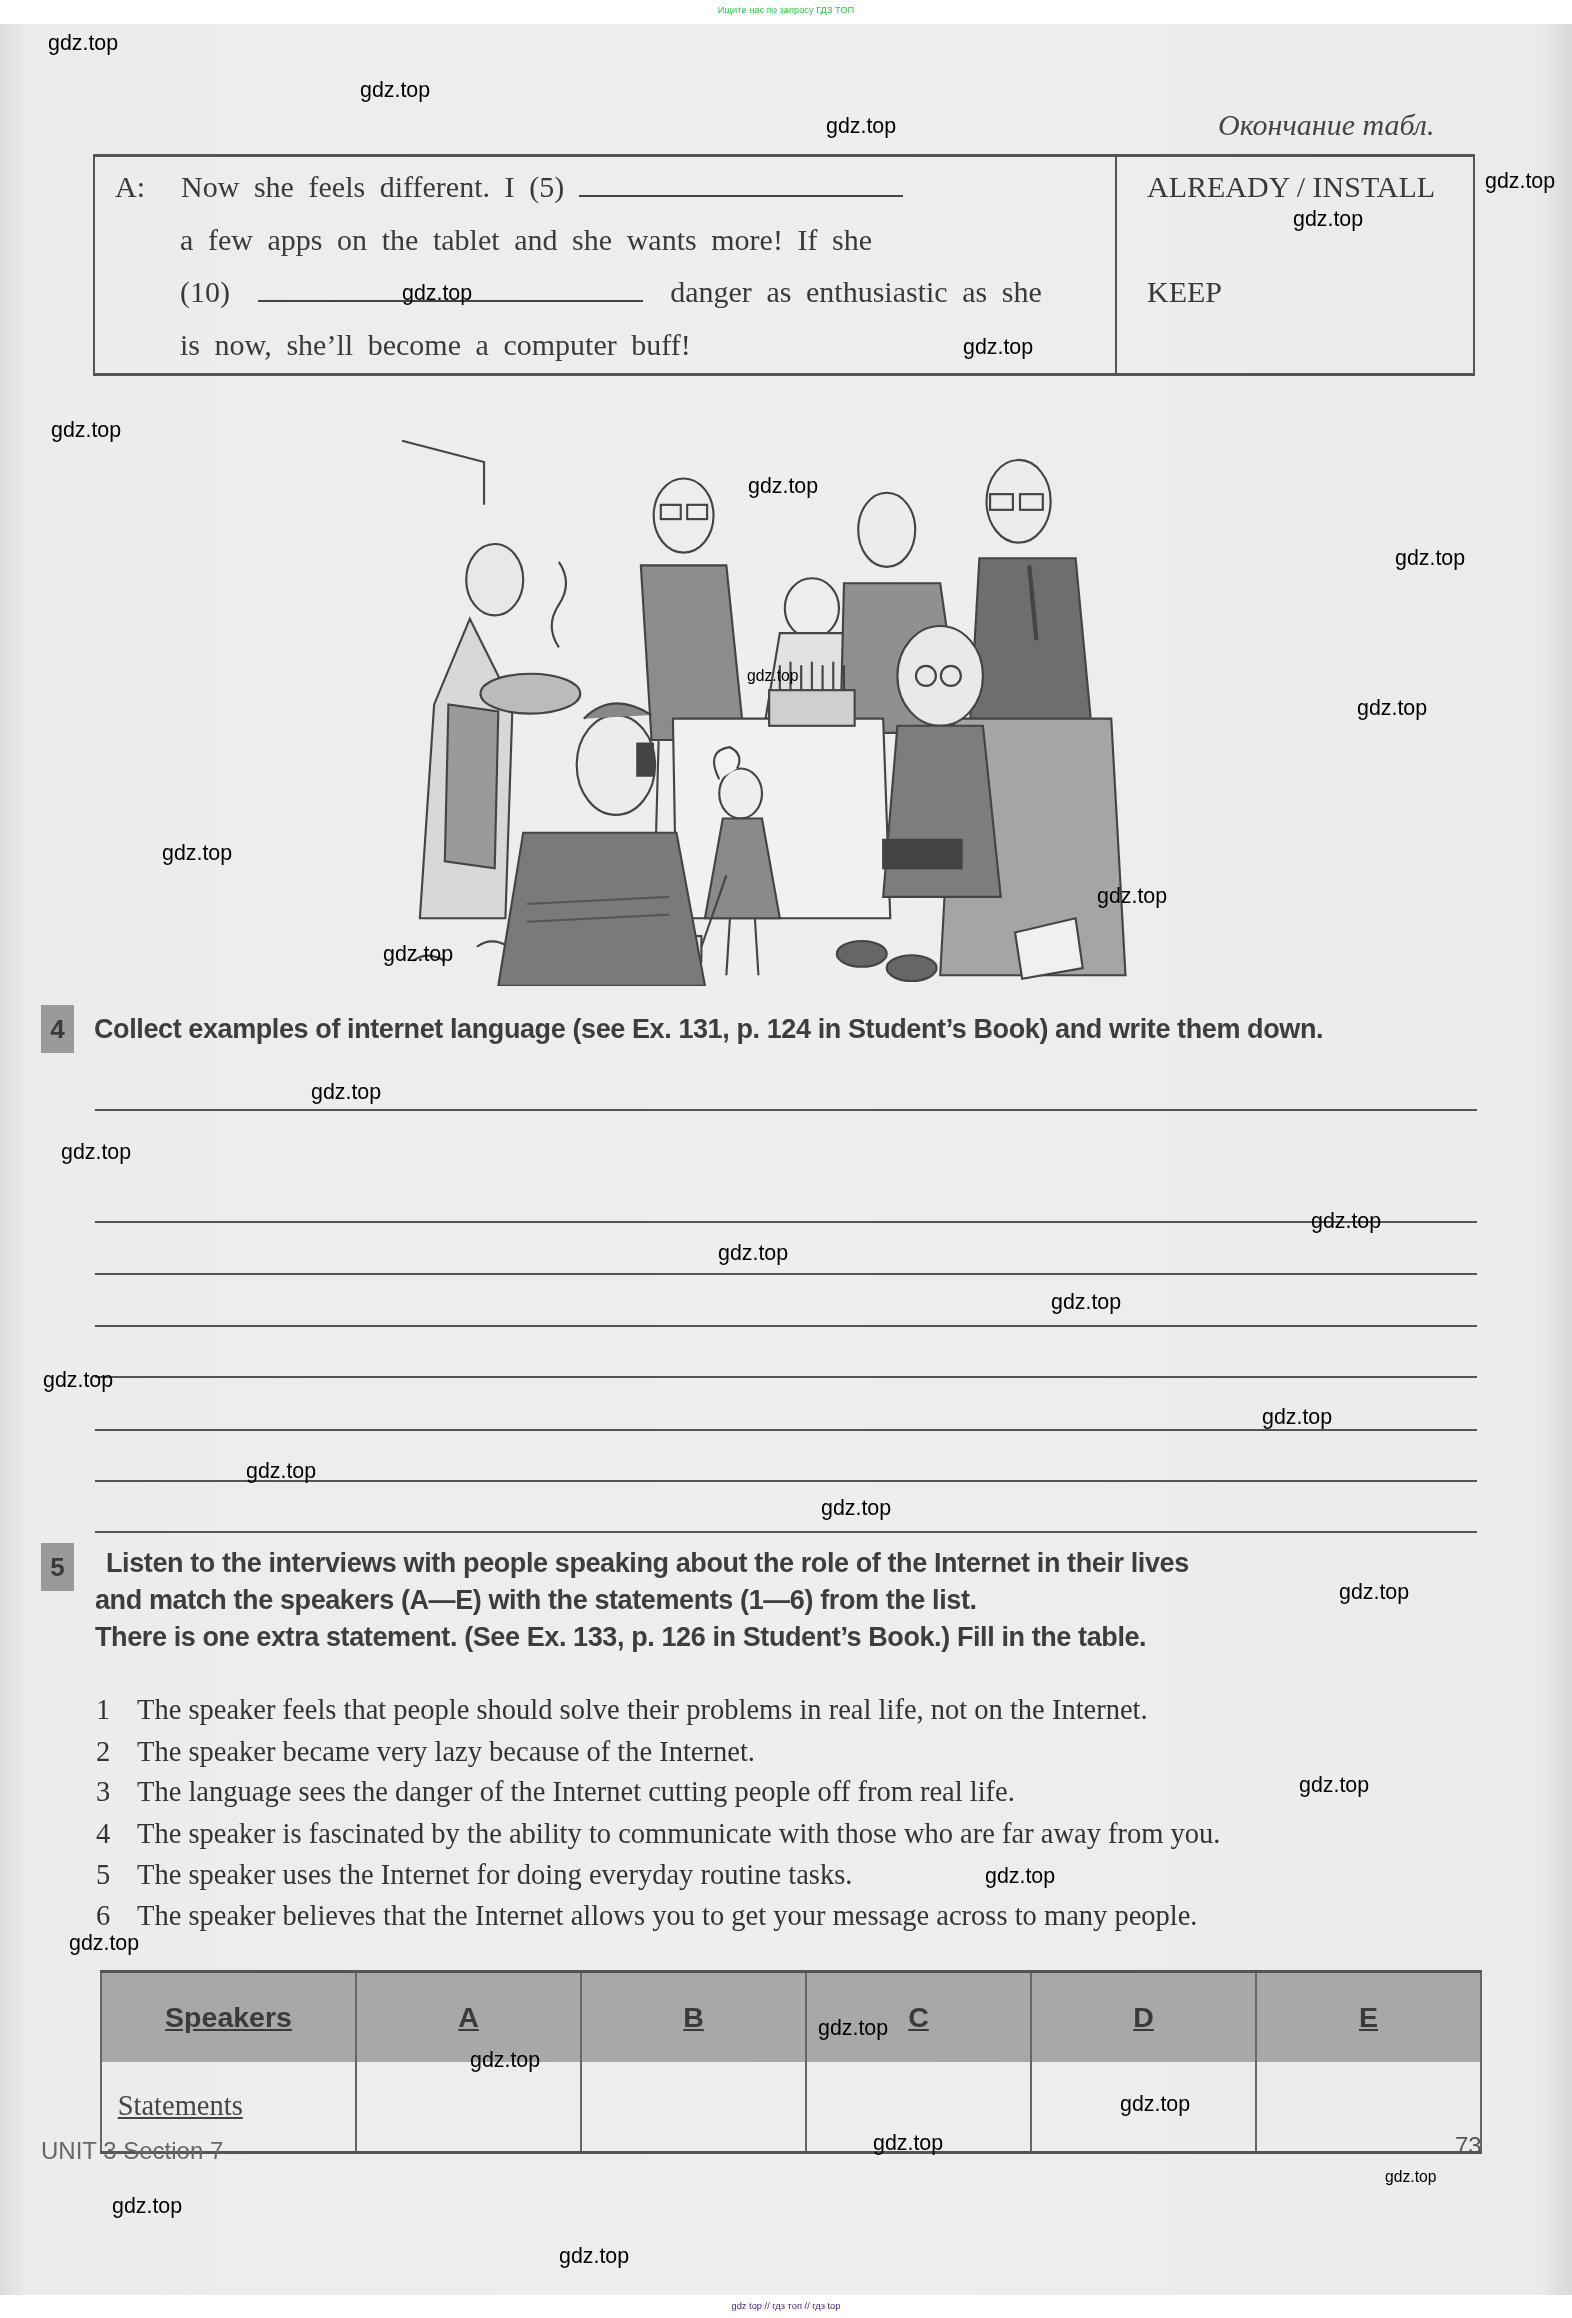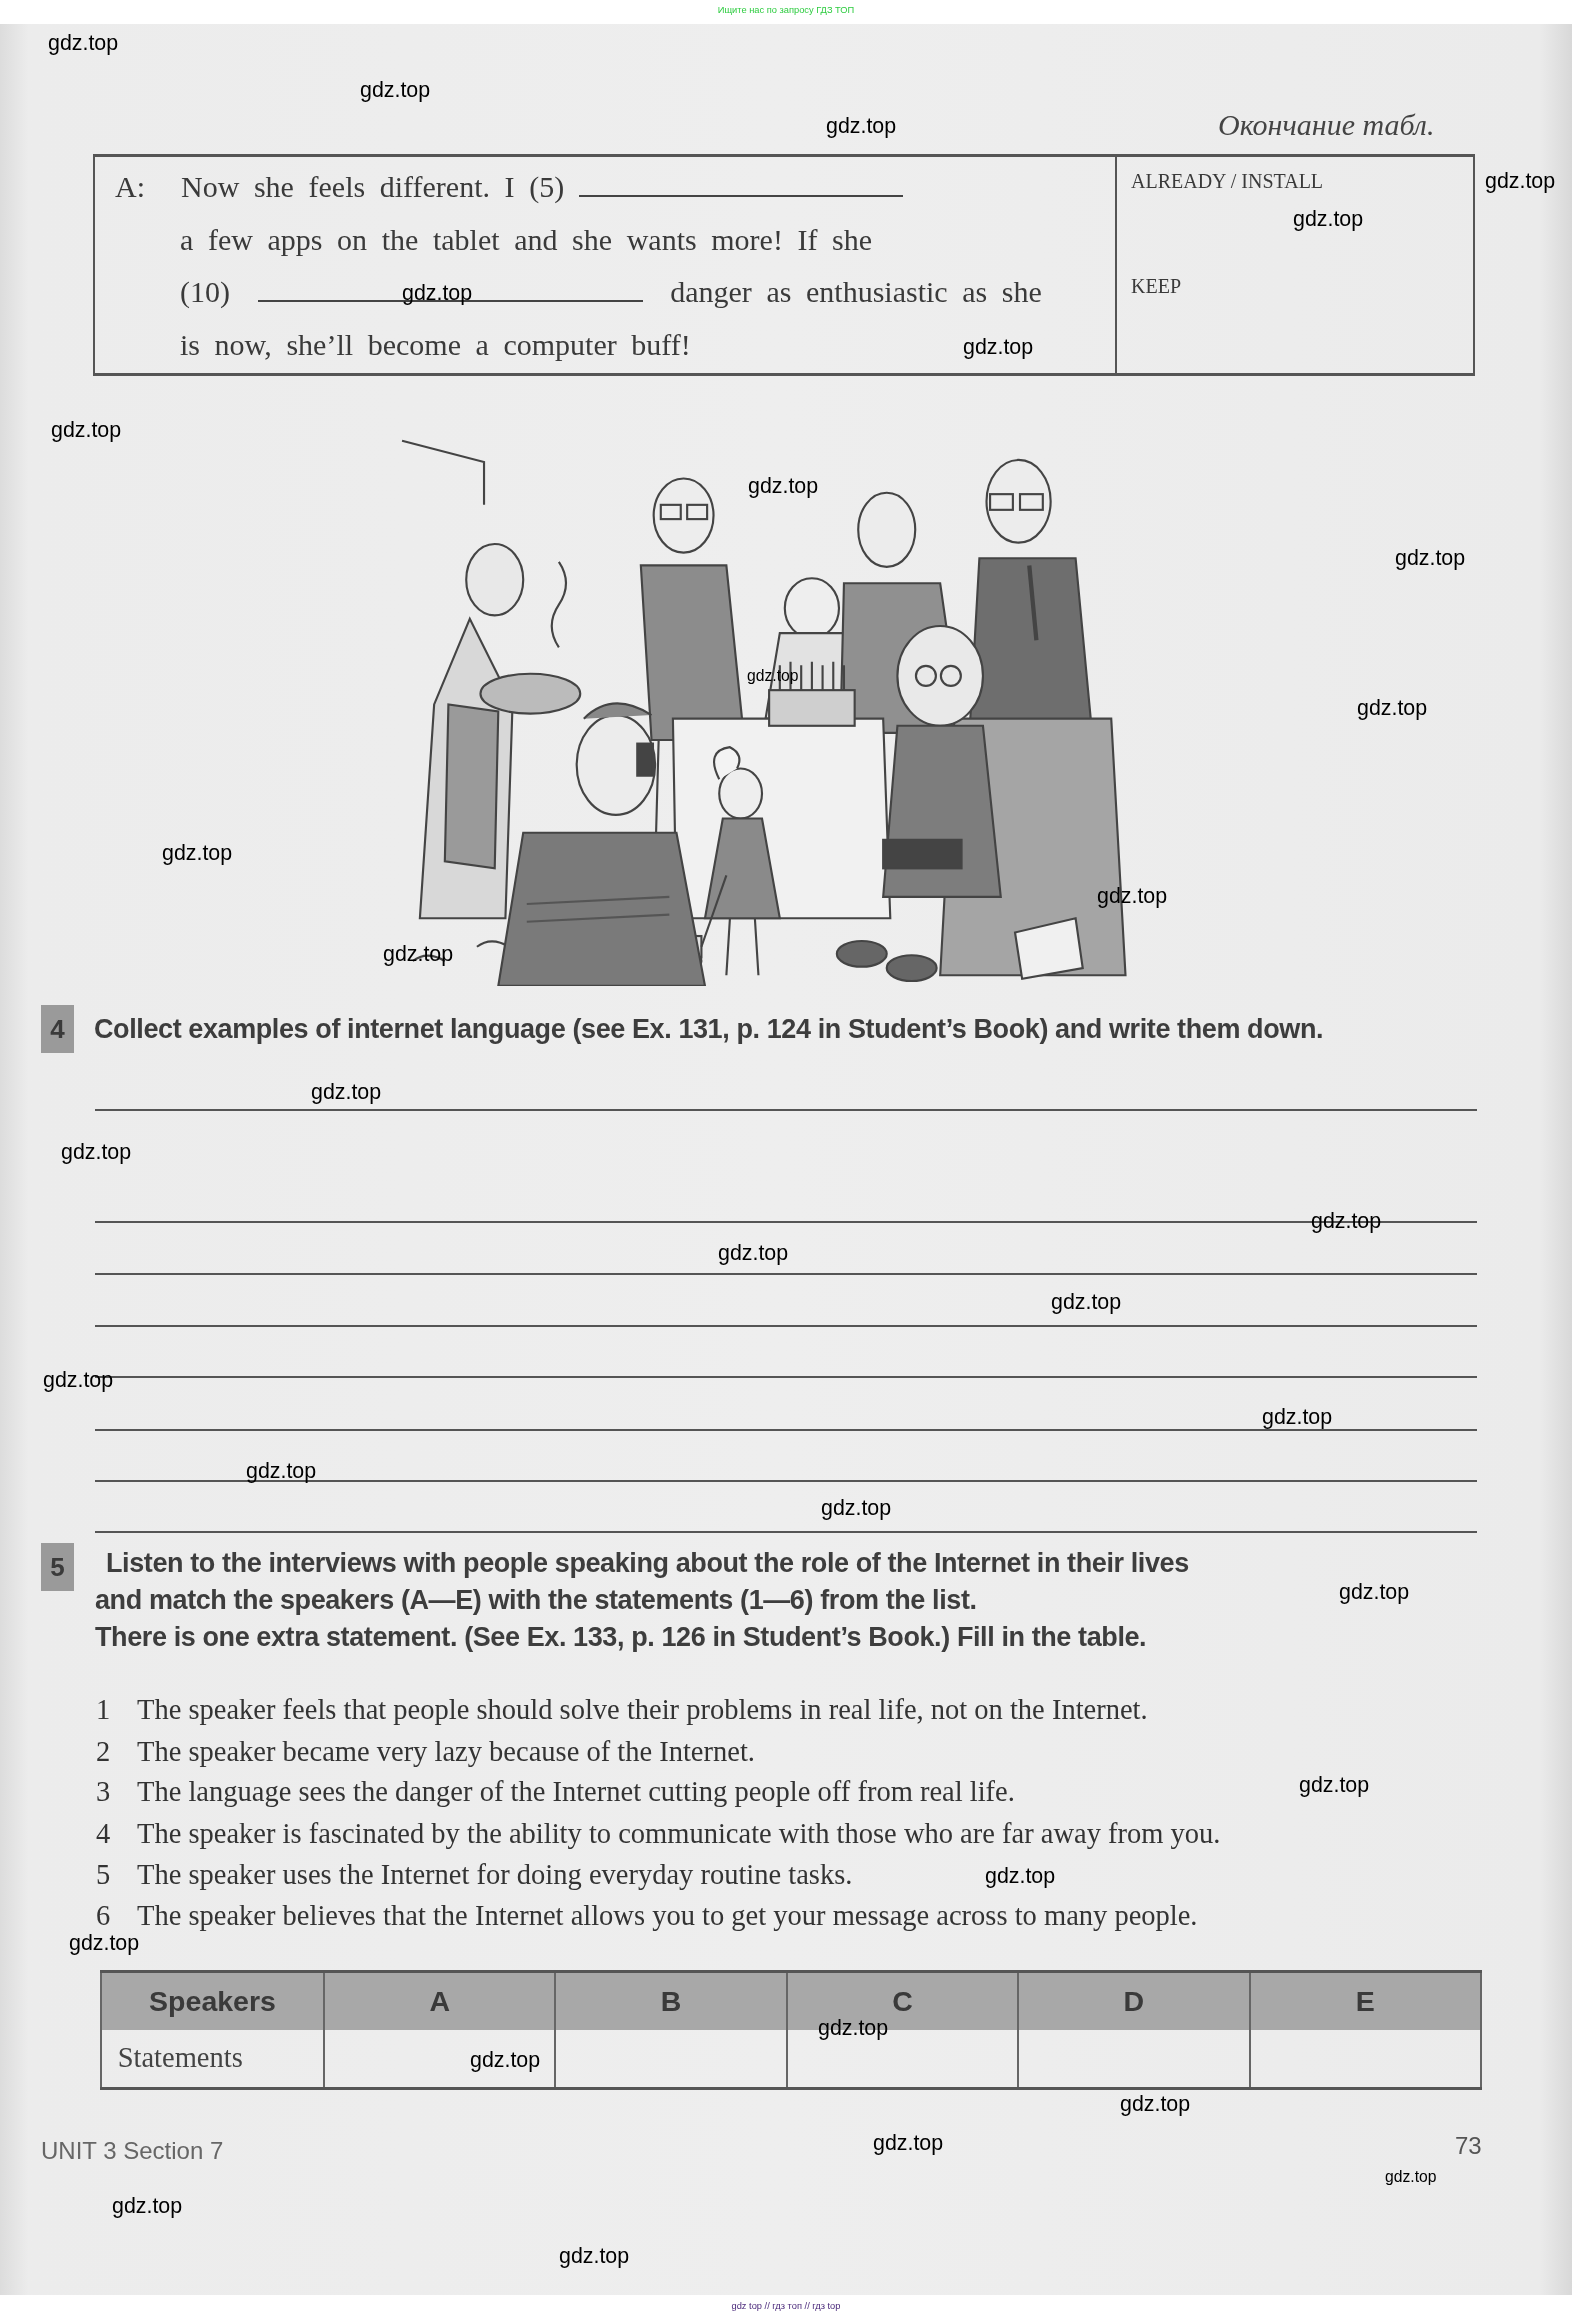--- a/index.html
+++ b/index.html
@@ -39,21 +39,21 @@
   }
   .dlg-line {
     position: absolute; left: 20px; font-size: 30px; color: #3a3a3a;
     white-space: nowrap; word-spacing: 7.1px;
   }
   .dlg-line .speaker { display: inline-block; width: 66px; }
   .blank {
     display: inline-block; border-bottom: 2.1px solid #444; height: 24px; vertical-align: baseline;
   }
   .dialog-right { position: absolute; left: 1023px; top: 0; width: 349px; height: 100%; }
-  .cue { position: absolute; left: 13px; font-size: 20px; color: #3a3a3a; white-space: nowrap; }
+  .cue { position: absolute; left: 29px; font-size: 30px; color: #3a3a3a; white-space: nowrap; }
   .illustration {
     position: absolute; left: 370px; top: 381px; width: 784px; height: 581px;
   }
   .ex-heading {
     position: absolute; font-family: "Liberation Sans", sans-serif; font-weight: bold;
     font-size: 27px; color: #3d3d3d; white-space: nowrap; letter-spacing: -0.4px;
   }
   .ex-num {
     position: absolute; width: 33px; height: 48px; background: #9a9a9a;
     font-family: "Liberation Sans", sans-serif; font-weight: bold; font-size: 26px;
@@ -65,21 +65,21 @@
   .statement {
     position: absolute; left: 96px; font-size: 28.5px; color: #333; white-space: nowrap;
   }
   .statement .num { display: inline-block; width: 41px; }
   .match-table {
     position: absolute; left: 100px; top: 1946px; width: 1382px; height: 118px;
     border-collapse: collapse; table-layout: fixed;
     border-top: 3.6px solid #555; border-bottom: 3.6px solid #555;
   }
   .match-table td {
-    border-left: 2.1px solid #666; border-right: 2.1px solid #666; padding: 0;
+    border-left: 2.1px solid #666; border-right: 2.1px solid #666; padding: 16px; text-decoration: underline;
   }
   .match-table tr.head td {
     background: #a8a8a8; height: 57px; text-align: center;
     font-family: "Liberation Sans", sans-serif; font-weight: bold; font-size: 28.5px; color: #3a3a3a;
   }
   .match-table tr.body td { height: 57px; background: transparent; }
   .match-table tr.body td.label {
     font-size: 28.5px; color: #444; padding-left: 15.7px; text-align: left;
   }
   .footer-unit {

